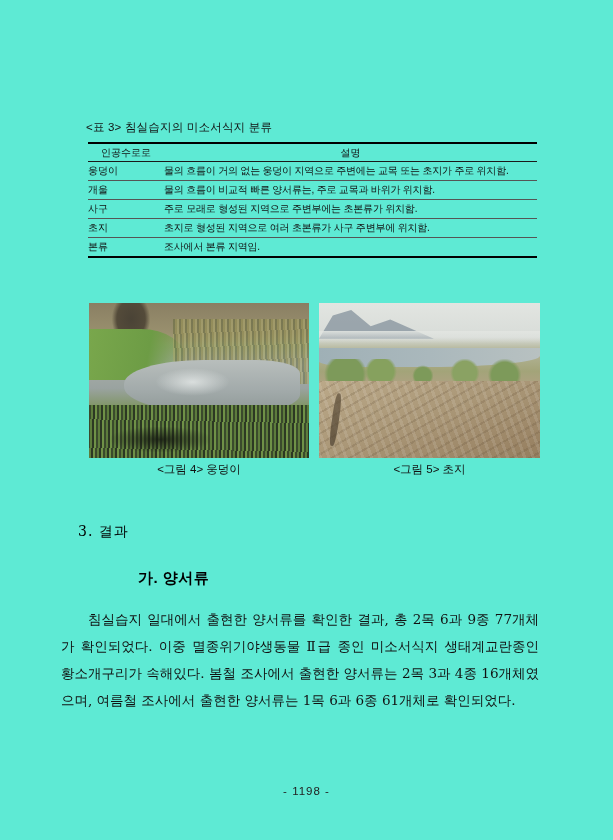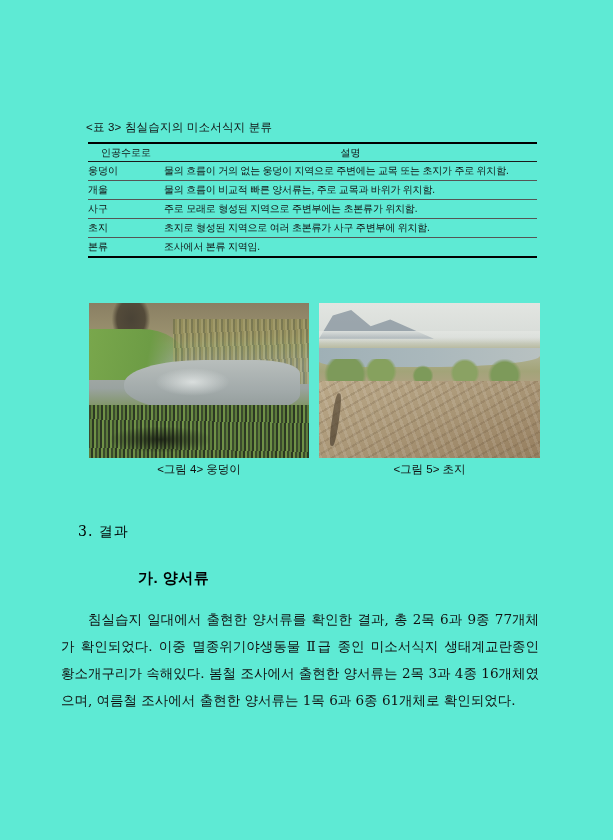--- a/index.html
+++ b/index.html
@@ -180,14 +180,15 @@
     <div class="layer f5-twig"></div>
   </div>
 
   <div class="fig-caption fig-caption-4">&lt;그림 4&gt; 웅덩이</div>
   <div class="fig-caption fig-caption-5">&lt;그림 5&gt; 초지</div>
 
   <div class="section-heading">3. 결과</div>
   <div class="sub-heading">가. 양서류</div>
   <div class="body-paragraph">침실습지 일대에서 출현한 양서류를 확인한 결과, 총 2목 6과 9종 77개체가 확인되었다. 이중 멸종위기야생동물 Ⅱ급 종인 미소서식지 생태계교란종인 황소개구리가 속해있다. 봄철 조사에서 출현한 양서류는 2목 3과 4종 16개체였으며, 여름철 조사에서 출현한 양서류는 1목 6과 6종 61개체로 확인되었다.</div>
 
+  <div class="page-number">- 1198 -</div>
 
 </div>
 
 </body></html>

